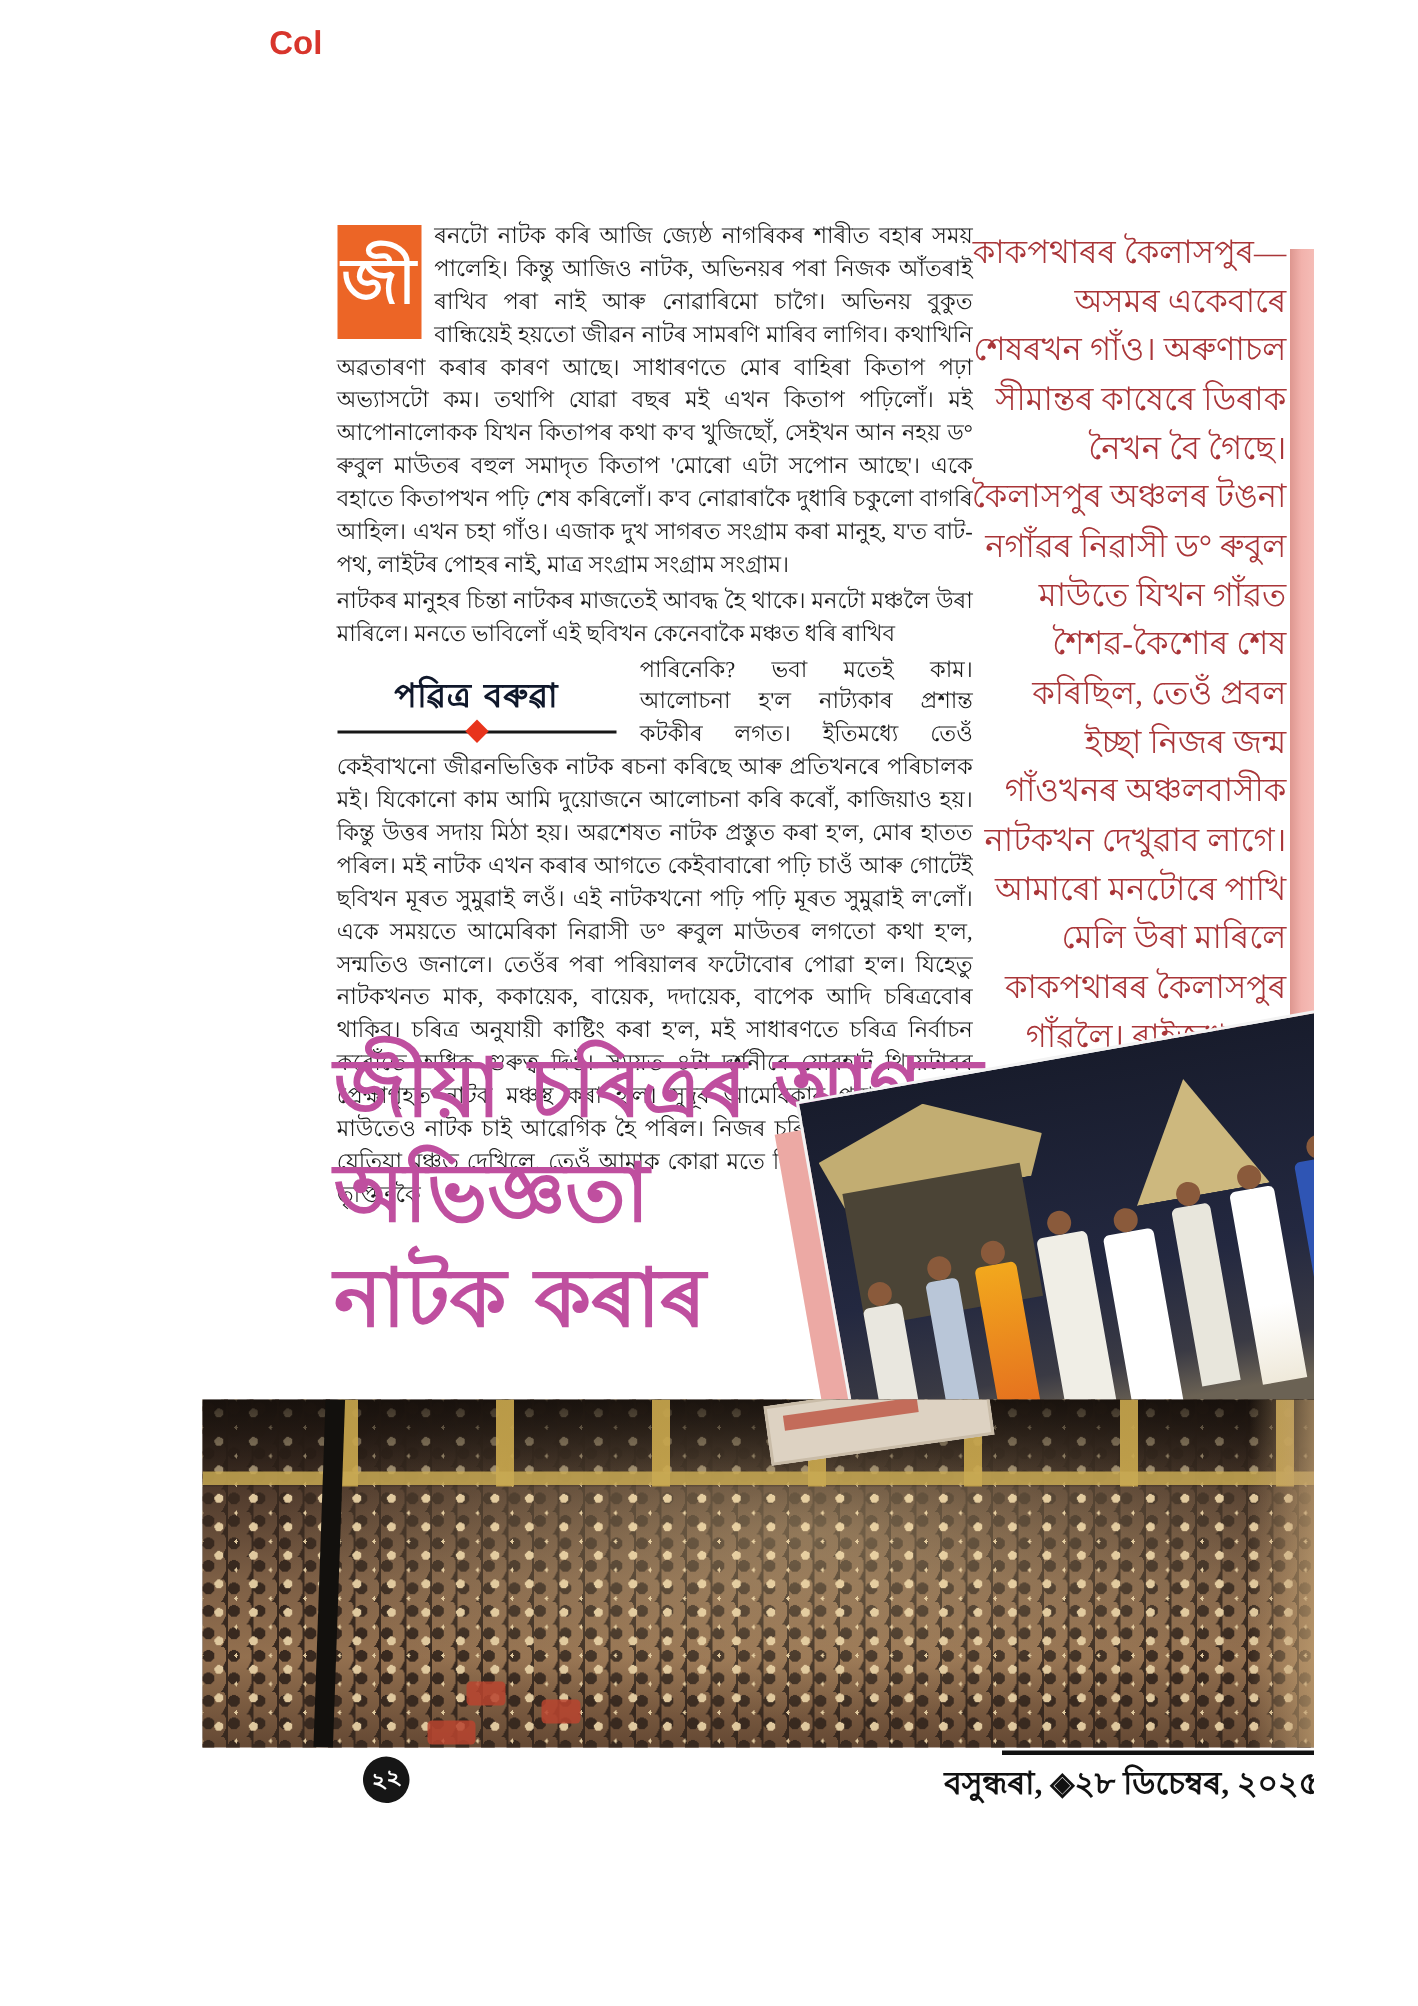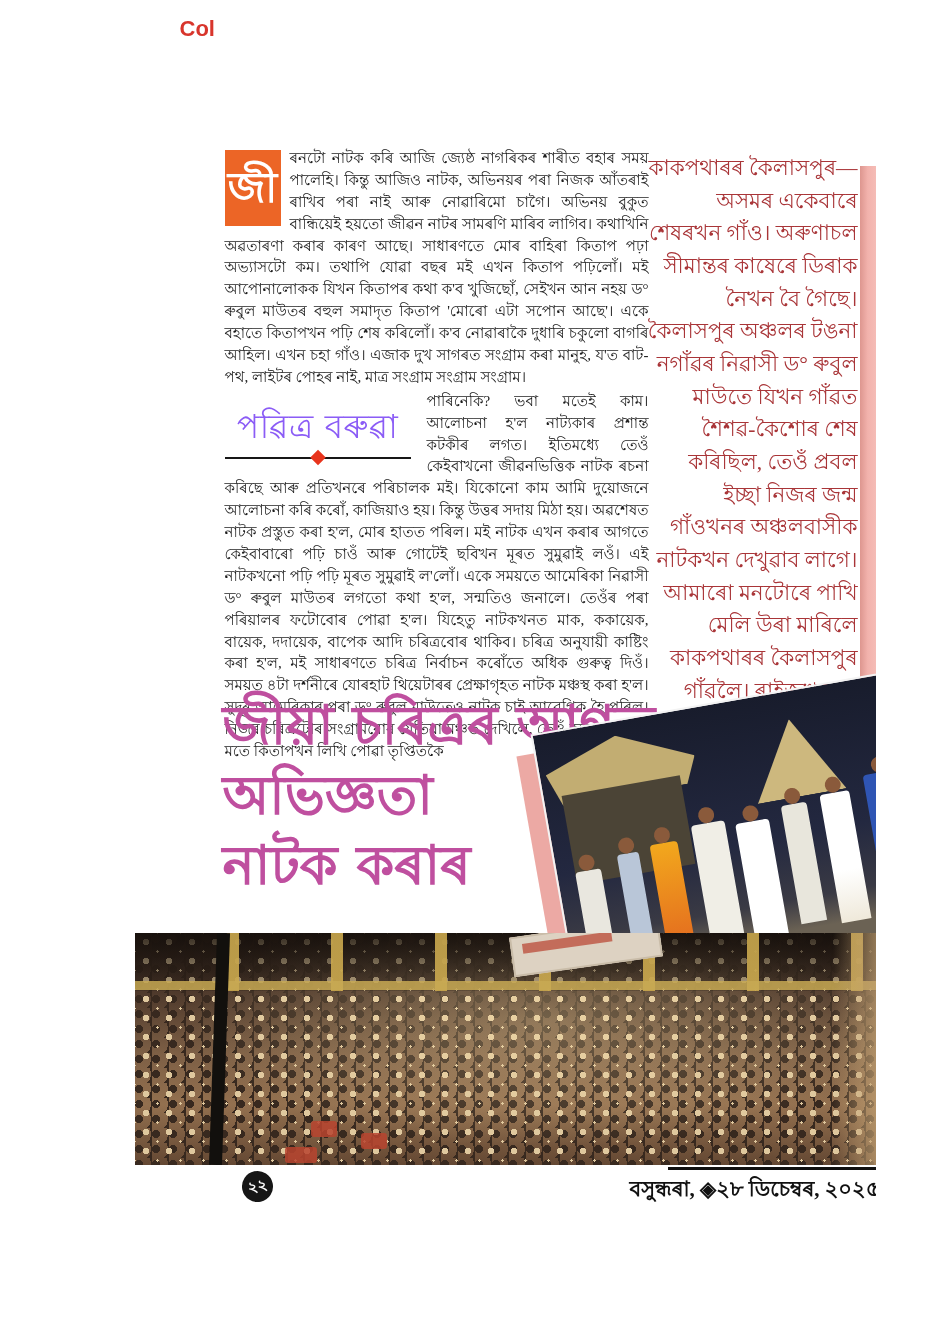--- a/index.html
+++ b/index.html
@@ -25,21 +25,21 @@
     display:flex; align-items:center; justify-content:center;
     font-size:42px; font-weight:bold;
     font-family:"DejaVu Sans", sans-serif;
   }
   .para { margin-bottom:2px; }
   .byline-box {
     float:left; width:186px; margin:10px 16px 6px 0; padding-top:2px;
     text-align:center;
   }
   .byline-name {
-    font-size:33px; font-weight:normal; color:#8b5cf6;
+    font-size:22px; font-weight:bold; color:#0f172a;
     font-family:"DejaVu Sans", sans-serif; letter-spacing:.5px;
   }
   .byline-rule { position:relative; height:2px; background:#171717; margin-top:6px; }
   .byline-diamond {
     position:absolute; left:50%; top:-5px; width:11px; height:11px;
     background:#e8341c; transform:translateX(-50%) rotate(45deg);
   }
   
   .pull-quote {
     position:absolute; left:576px; top:152px; width:212px;
@@ -131,20 +131,21 @@
 <body>
 
 <div class="page">
 
   <div class="col-label">Col</div>
 
   <div class="left-col">
     <div class="para">
       <span class="dropcap">জী</span><span>ৰনটো নাটক কৰি আজি জ্যেষ্ঠ নাগৰিকৰ শাৰীত বহাৰ সময় পালেহি। কিন্তু আজিও নাটক, অভিনয়ৰ পৰা নিজক আঁতৰাই ৰাখিব পৰা নাই আৰু নোৱাৰিমো চাগৈ। অভিনয় বুকুত বান্ধিয়েই হয়তো জীৱন নাটৰ সামৰণি মাৰিব লাগিব। কথাখিনি অৱতাৰণা কৰাৰ কাৰণ আছে। সাধাৰণতে মোৰ বাহিৰা কিতাপ পঢ়া অভ্যাসটো কম। তথাপি যোৱা বছৰ মই এখন কিতাপ পঢ়িলোঁ। মই আপোনালোকক যিখন কিতাপৰ কথা ক'ব খুজিছোঁ, সেইখন আন নহয় ড° ৰুবুল মাউতৰ বহুল সমাদৃত কিতাপ 'মোৰো এটা সপোন আছে'। একে বহাতে কিতাপখন পঢ়ি শেষ কৰিলোঁ। ক'ব নোৱাৰাকৈ দুধাৰি চকুলো বাগৰি আহিল। এখন চহা গাঁও। এজাক দুখ সাগৰত সংগ্ৰাম কৰা মানুহ, য'ত বাট-পথ, লাইটৰ পোহৰ নাই, মাত্ৰ সংগ্ৰাম সংগ্ৰাম সংগ্ৰাম।</span>
     </div>
+    <div class="para">নাটকৰ মানুহৰ চিন্তা নাটকৰ মাজতেই আবদ্ধ হৈ থাকে। মনটো মঞ্চলৈ উৰা মাৰিলে। মনতে ভাবিলোঁ এই ছবিখন কেনেবাকৈ মঞ্চত ধৰি ৰাখিব</div>
     <div class="byline-box">
       <div class="byline-name">পৱিত্ৰ বৰুৱা</div>
       <div class="byline-rule">
         <span class="byline-diamond"></span>
       </div>
     </div>
     <div class="para">পাৰিনেকি? ভবা মতেই কাম। আলোচনা হ'ল নাট্যকাৰ প্ৰশান্ত কটকীৰ লগত। ইতিমধ্যে তেওঁ কেইবাখনো জীৱনভিত্তিক নাটক ৰচনা কৰিছে আৰু প্ৰতিখনৰে পৰিচালক মই। যিকোনো কাম আমি দুয়োজনে আলোচনা কৰি কৰোঁ, কাজিয়াও হয়। কিন্তু উত্তৰ সদায় মিঠা হয়। অৱশেষত নাটক প্ৰস্তুত কৰা হ'ল, মোৰ হাতত পৰিল। মই নাটক এখন কৰাৰ আগতে কেইবাবাৰো পঢ়ি চাওঁ আৰু গোটেই ছবিখন মূৰত সুমুৱাই লওঁ। এই নাটকখনো পঢ়ি পঢ়ি মূৰত সুমুৱাই ল'লোঁ। একে সময়তে আমেৰিকা নিৱাসী ড° ৰুবুল মাউতৰ লগতো কথা হ'ল, সন্মতিও জনালে। তেওঁৰ পৰা পৰিয়ালৰ ফটোবোৰ পোৱা হ'ল। যিহেতু নাটকখনত মাক, ককায়েক, বায়েক, দদায়েক, বাপেক আদি চৰিত্ৰবোৰ থাকিব। চৰিত্ৰ অনুযায়ী কাষ্টিং কৰা হ'ল, মই সাধাৰণতে চৰিত্ৰ নিৰ্বাচন কৰোঁতে অধিক গুৰুত্ব দিওঁ। সময়ত ৪টা দৰ্শনীৰে যোৰহাট থিয়েটাৰৰ প্ৰেক্ষাগৃহত নাটক মঞ্চস্থ কৰা হ'ল। সুদূৰ আমেৰিকাৰ পৰা ড° ৰুবুল মাউতেও নাটক চাই আৱেগিক হৈ পৰিল। নিজৰ চৰিত্ৰটোৰ সংগ্ৰামবোৰ যেতিয়া মঞ্চত দেখিলে, তেওঁ আমাক কোৱা মতে কিতাপখন লিখি পোৱা তৃপ্তিতকৈ</div>
   </div>
 
   <div class="pull-quote">কাকপথাৰৰ কৈলাসপুৰ— অসমৰ একেবাৰে শেষৰখন গাঁও। অৰুণাচল সীমান্তৰ কাষেৰে ডিৰাক নৈখন বৈ গৈছে। কৈলাসপুৰ অঞ্চলৰ টঙনা নগাঁৱৰ নিৱাসী ড° ৰুবুল মাউতে যিখন গাঁৱত শৈশৱ-কৈশোৰ শেষ কৰিছিল, তেওঁ প্ৰবল ইচ্ছা নিজৰ জন্ম গাঁওখনৰ অঞ্চলবাসীক নাটকখন দেখুৱাব লাগে। আমাৰো মনটোৰে পাখি মেলি উৰা মাৰিলে কাকপথাৰৰ কৈলাসপুৰ গাঁৱলৈ। ৰাইজখনৰো প্ৰবল ইচ্ছা নিজৰ মানুহজনৰ জীৱন কাহিনী হেঁপাহ পলুৱাই চোৱাৰ। ৰুবুল মাউতে শিক্ষা গ্ৰহণ কৰা বিদ্যালয়ৰ শিক্ষক, স্থানীয় ৰাইজ, মহিলা, যুৱক সকলোৰে কঁকালত টঙালি বান্ধি অসাধ্য সাধন কৰিলে।</div>

